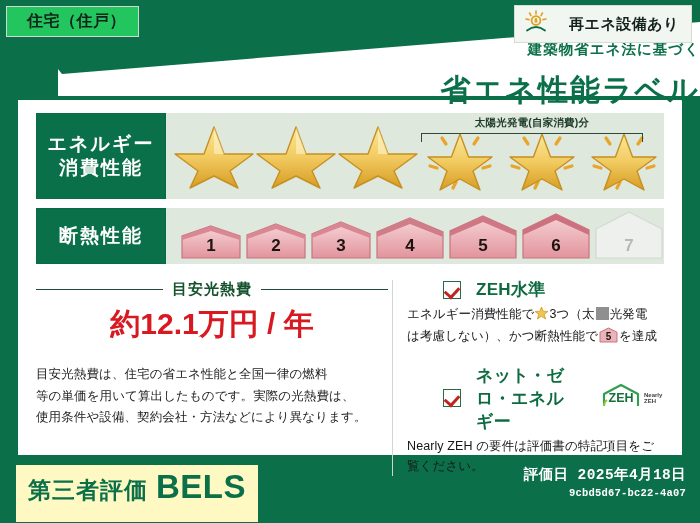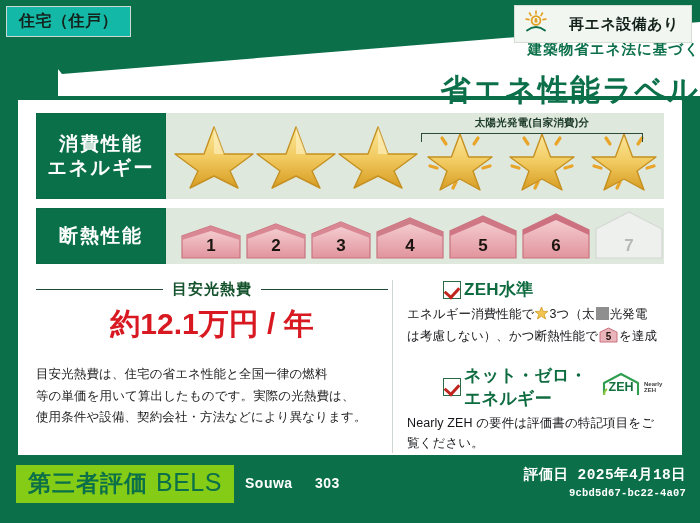--- a/index.html
+++ b/index.html
@@ -13,22 +13,22 @@
   
   .diag-white {
     position: absolute; left: 0; top: 0; width: 700px; height: 120px;
     overflow: hidden; pointer-events: none;
   }
   .diag-white svg { display: block; }
 
   
   .chip-dwelling {
     position: absolute; left: 6px; top: 6px;
-    background: #14b8a6; border: 1px solid #cfd8d2;
-    padding: 5px 12px 6px 12px;
+    background: #22c55e; border: 1px solid #cfd8d2;
+    padding: 5px 12px 6px 20px;
     font-size: 16px; font-weight: 700; color: #14221c;
     letter-spacing: .5px; line-height: 1.1;
     z-index: 6;
   }
 
   
   .chip-renew {
     position: absolute; right: 8px; top: 5px;
     background: #f2f6f0; border: 1px solid #d6ded4;
     padding: 4px 12px 4px 8px;
@@ -131,21 +131,21 @@
     font-size: 30px; font-weight: 700; letter-spacing: 0px;
     margin-top: 8px; line-height: 1.1;
   }
   .cost-note {
     margin-top: 24px; font-size: 12.5px; color: #1d1d1d; line-height: 1.72;
     letter-spacing: .1px;
   }
 
   
   .chk-item { margin-bottom: 2px; }
-  .chk-head { display: flex; align-items: center; gap: 3px; padding-left: 36px; }
+  .chk-head { display: flex; align-items: center; gap: 15px; padding-left: 36px; }
   .chk-box {
     width: 18px; height: 18px; border: 1.5px solid #2a6b46; background: #fff;
     position: relative; flex: 0 0 auto;
   }
   .chk-box::after {
     content: ""; position: absolute; left: 3px; top: 2px;
     width: 7px; height: 11px; border: solid #c0241f;
     border-width: 0 3px 3px 0; transform: rotate(42deg);
   }
   .chk-title {
@@ -168,28 +168,28 @@
   }
   .zeh-logo { display: inline-block; vertical-align: -6px; margin-left: 4px; }
 
   
   .footer {
     position: absolute; left: 0; bottom: 0; width: 700px; height: 68px;
     z-index: 5;
   }
   .bels-box {
     position: absolute; left: 16px; top: 10px;
-    background: #84cc16; padding: 3px 12px 4px 12px;
+    background: #fef9c3; padding: 3px 12px 16px 12px;
     display: flex; align-items: baseline; gap: 8px;
   }
   .bels-box .jp {
     font-size: 23px; font-weight: 700; color: #0b7049; letter-spacing: 1px;
   }
   .bels-box .en {
-    font-size: 25px; font-weight: 400; color: #0b7049; letter-spacing: .5px;
+    font-size: 33px; font-weight: 700; color: #0b7049; letter-spacing: .5px;
   }
   .bels-sub {
     position: absolute; left: 245px; top: 20px;
     color: #ffffff; font-size: 14px; font-weight: 700; letter-spacing: .5px;
   }
   .bels-sub .code { margin-left: 18px; }
   .foot-right {
     position: absolute; right: 14px; top: 10px; text-align: right; color: #ffffff; font-family: Liberation Mono, monospace;
   }
   .foot-right .date { font-size: 14.5px; font-weight: 700; letter-spacing: .4px; }
@@ -230,22 +230,22 @@
 
 <div class="header-block">
   <div class="head-sub">建築物省エネ法に基づく</div>
   <div class="head-main">省エネ性能ラベル</div>
 </div>
 
 <div class="card">
 
   <div class="perf-row row-energy">
     <div class="row-label">
+      <span>エネルギー</span>
       <span>消費性能</span>
-      <span>エネルギー</span>
     </div>
     <div class="row-body">
 
       <div class="stars">
 
         <div class="star-cell">
           <svg width="80" height="72" viewBox="0 0 80 72">
             <defs>
               <linearGradient id="sg1" x1="0" y1="0" x2="0" y2="1">
                 <stop offset="0%" stop-color="#fbe79a"></stop>
@@ -446,24 +446,20 @@
 
     </div>
   </div>
 </div>
 
 <div class="footer">
   <div class="bels-box">
     <span class="jp">第三者評価</span>
     <span class="en">BELS</span>
   </div>
-  <div class="bels-sub">
-    <span>Souwa</span>
-    <span class="code">303</span>
-  </div>
   <div class="foot-right">
     <div class="date">
       <span>評価日</span>
       <span>2025年4月18日</span>
     </div>
     <div class="uid">9cbd5d67-bc22-4a07</div>
   </div>
 </div>
 
 </body></html>

